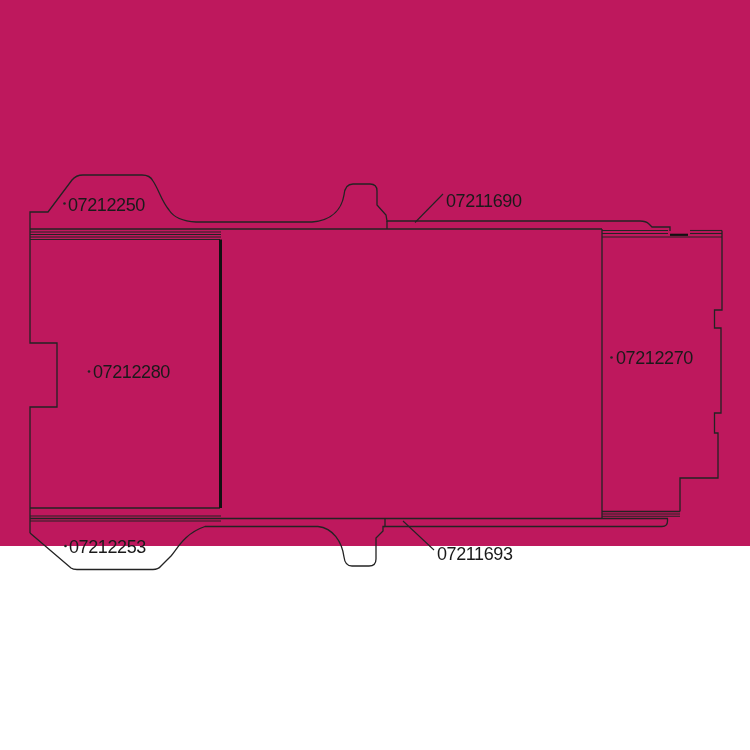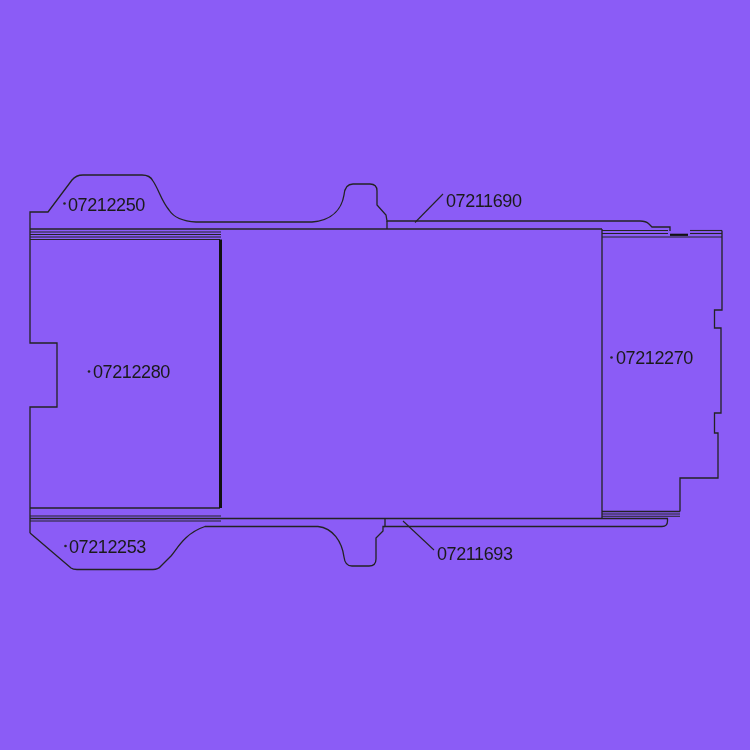--- a/index.html
+++ b/index.html
@@ -7,22 +7,22 @@
     padding: 0;
     background: #ffffff;
     width: 750px;
     height: 750px;
     overflow: hidden;
     font-family: "Liberation Sans", sans-serif;
   }
   #stage {
     position: relative;
     width: 750px;
-    height: 750px;
-    background: #8b5cf6;
+    height: 546px;
+    background: #be185d;
   }
   svg { display: block; }
   .ln {
     fill: none;
     stroke: #232323;
     stroke-width: 1.3;
     stroke-linejoin: miter;
     stroke-linecap: butt;
   }
   .thin { stroke-width: 1.1; }

